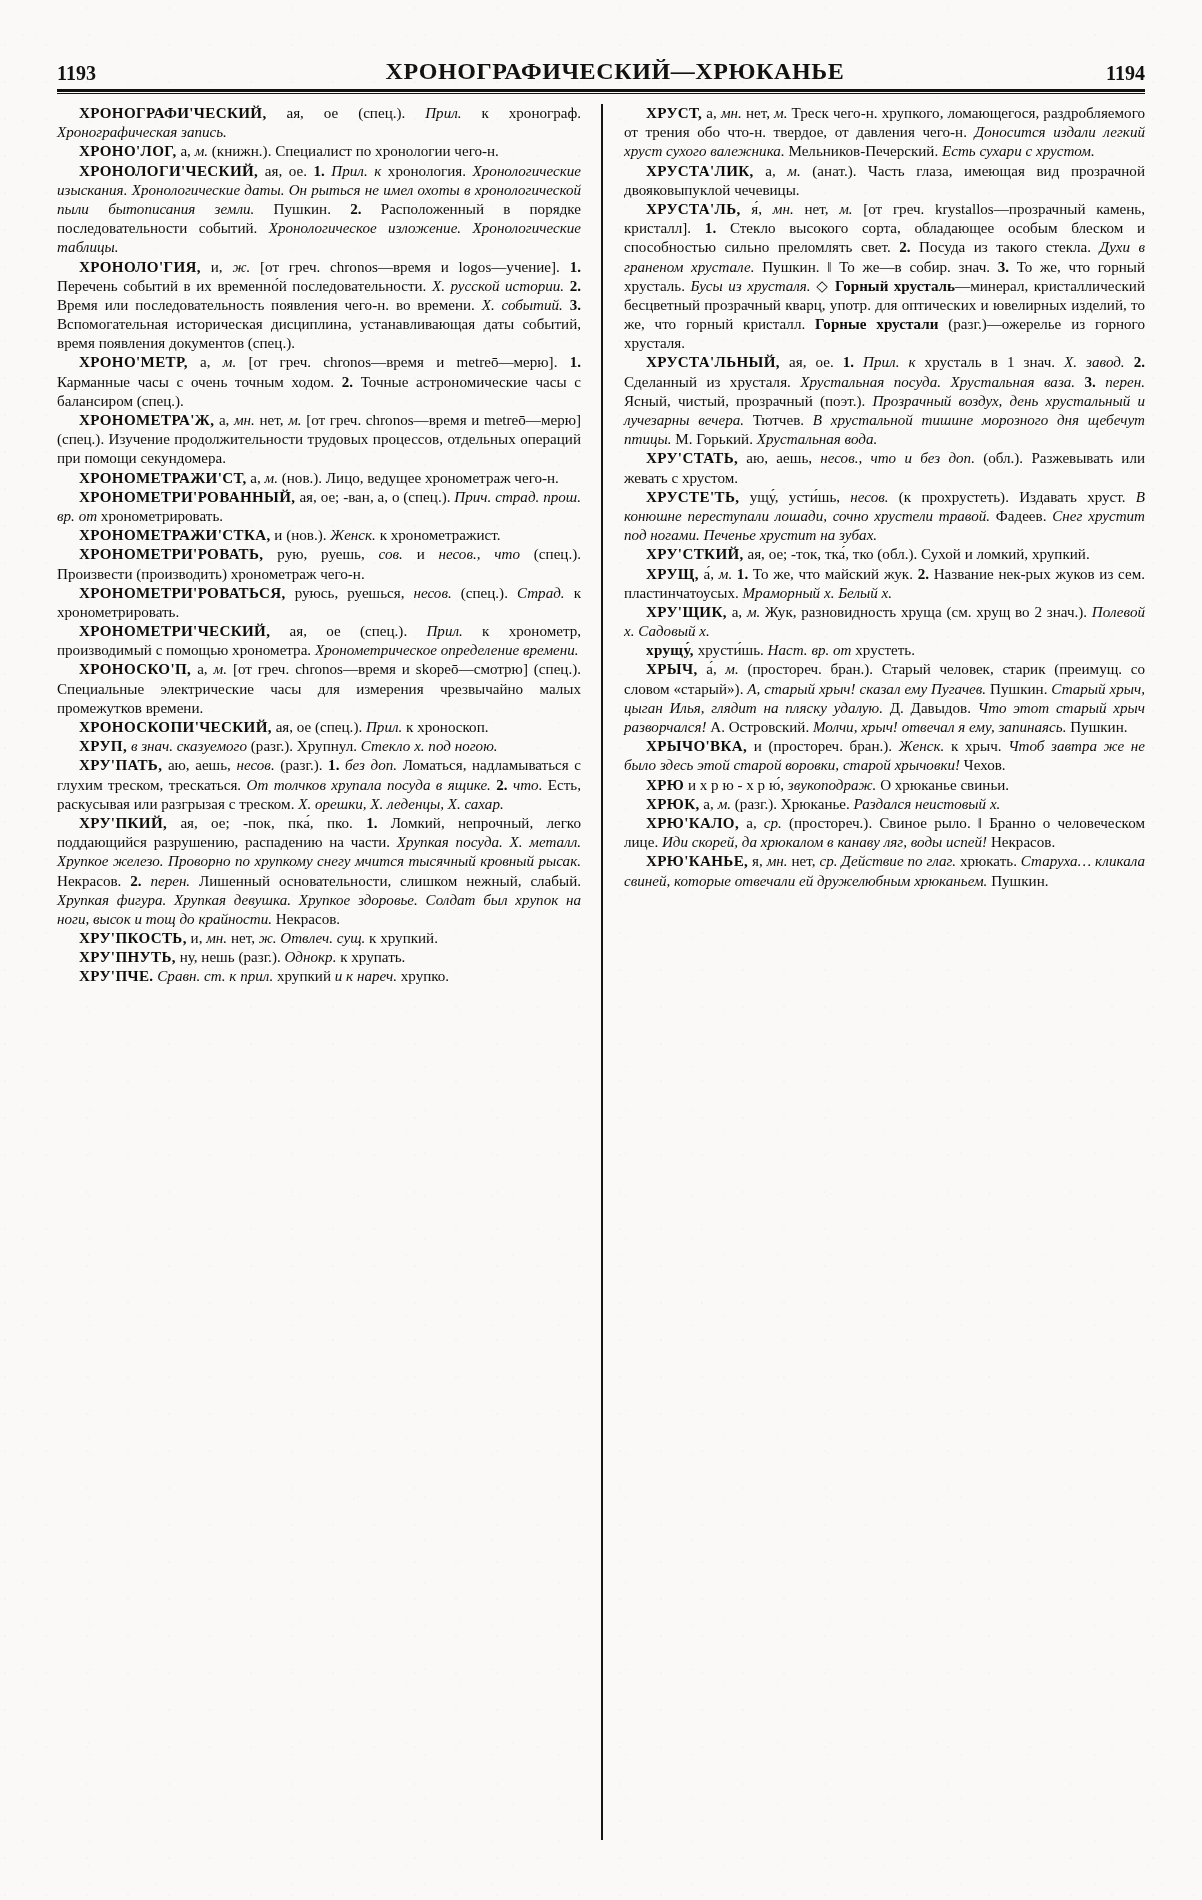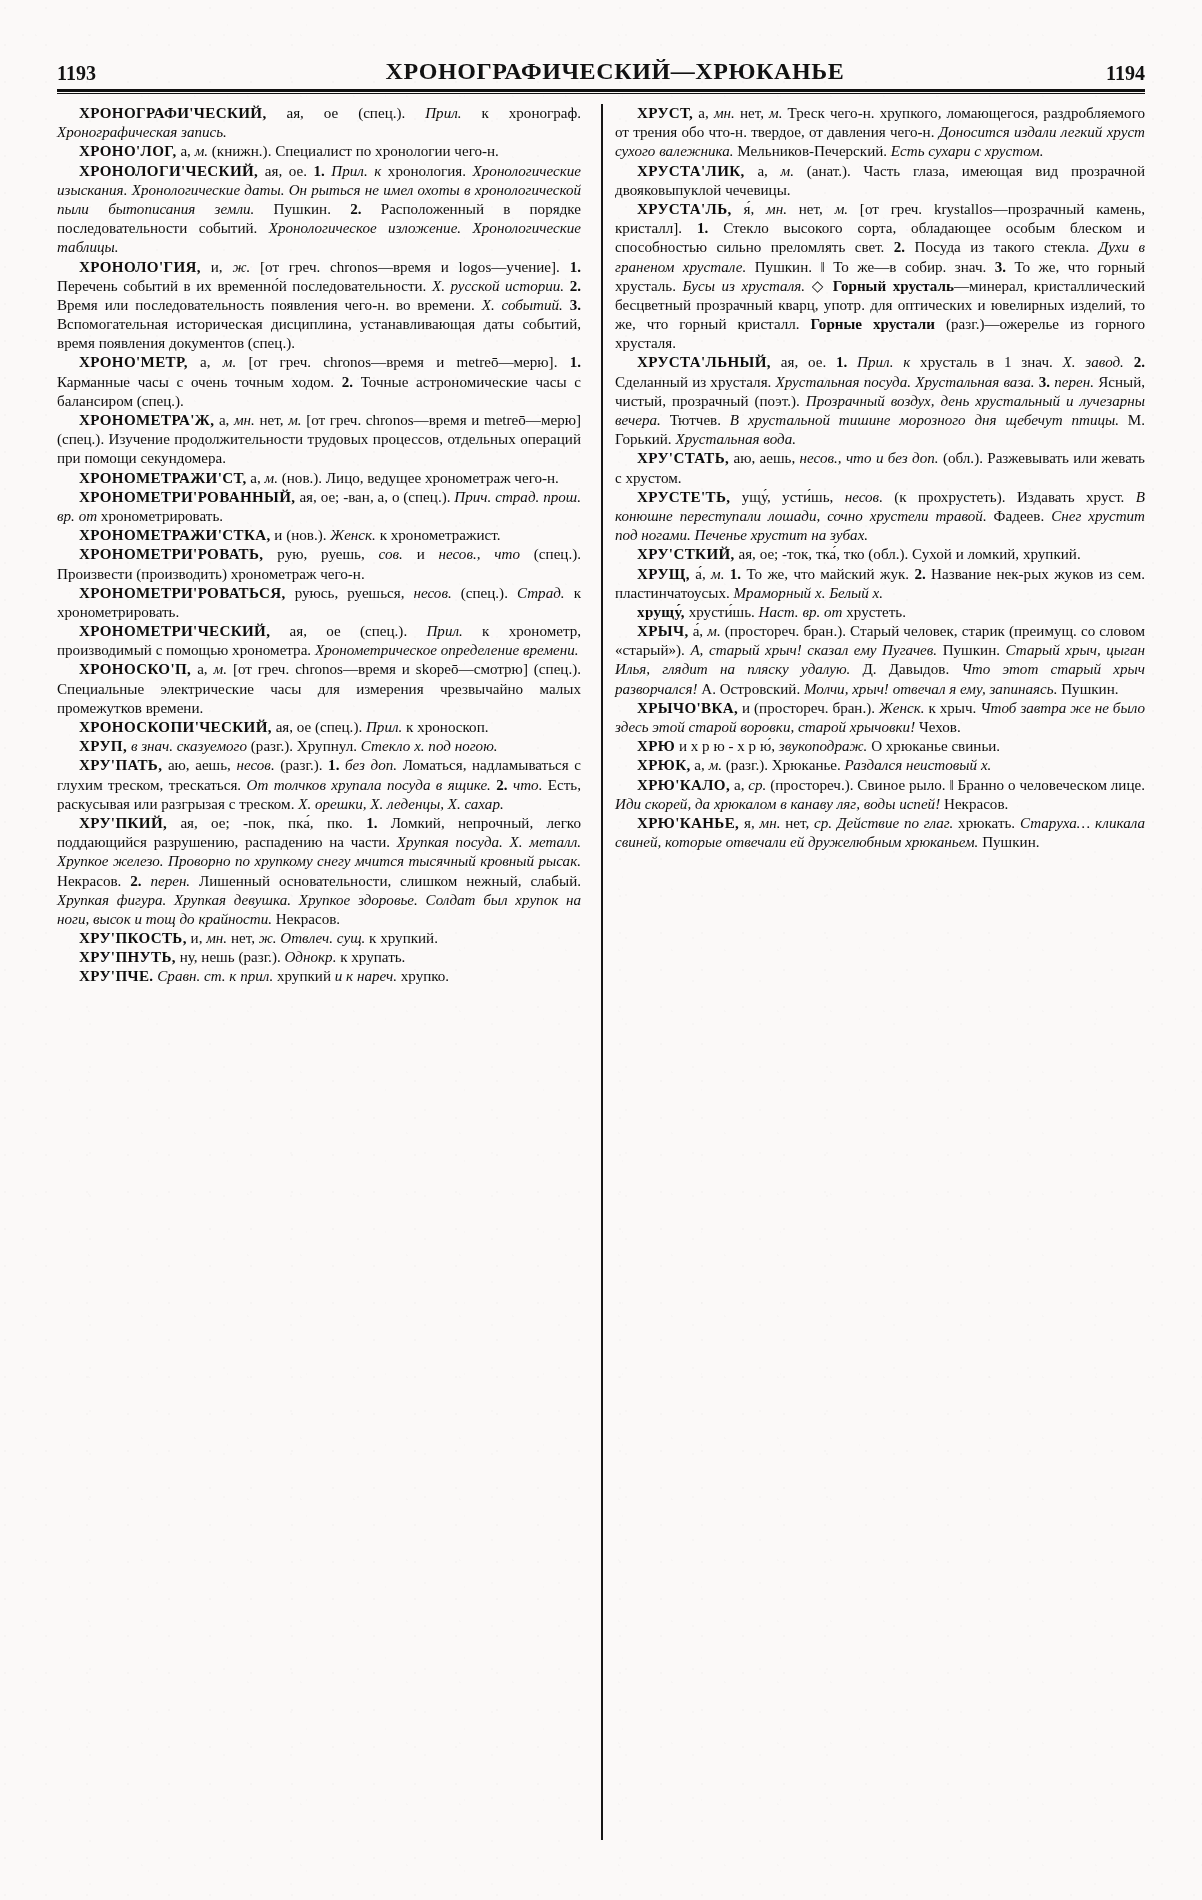--- a/index.html
+++ b/index.html
@@ -83,21 +83,21 @@
   .col {
     width: 50%;
     box-sizing: border-box;
     font-size: 15.1px;
     line-height: 1.272;
     text-align: justify;
     text-justify: inter-word;
     hyphens: manual;
   }
   .col-left  { padding-right: 20px; }
-  .col-right { padding-left: 12px; border-left: 2px solid #1a1a1a; }
+  .col-right { padding-left: 21px; border-left: 2px solid #1a1a1a; }
 
   .entry { margin: 0; text-indent: 22px; }
   .entry + .entry { margin-top: 0px; }
 
   
   .hw {           
     font-weight: 700;
     letter-spacing: .35px;
   }
 
@@ -142,20 +142,21 @@
       </div>
     <div class="col col-right">
         <p class="entry"><span class="hw">ХРУСТ,</span><span> а, <i>мн.</i> нет, <i>м.</i> Треск чего-н. хрупкого, ломающегося, раздробляемого от трения обо что-н. твердое, от давления чего-н. <i>Доносится издали легкий хруст сухого валежника.</i> Мельников-Печерский. <i>Есть сухари с хрустом.</i></span></p>
         <p class="entry"><span class="hw">ХРУСТА'ЛИК,</span><span> а, <i>м.</i> (анат.). Часть глаза, имеющая вид прозрачной двояковыпуклой чечевицы.</span></p>
         <p class="entry"><span class="hw">ХРУСТА'ЛЬ,</span><span> я́, <i>мн.</i> нет, <i>м.</i> [от греч. krystallos—прозрачный камень, кристалл]. <b>1.</b> Стекло высокого сорта, обладающее особым блеском и способностью сильно преломлять свет. <b>2.</b> Посуда из такого стекла. <i>Духи в граненом хрустале.</i> Пушкин. ‖ То же—в собир. знач. <b>3.</b> То же, что горный хрусталь. <i>Бусы из хрусталя.</i> ◇ <b>Горный хрусталь</b>—минерал, кристаллический бесцветный прозрачный кварц, употр. для оптических и ювелирных изделий, то же, что горный кристалл. <b>Горные хрустали</b> (разг.)—ожерелье из горного хрусталя.</span></p>
         <p class="entry"><span class="hw">ХРУСТА'ЛЬНЫЙ,</span><span> ая, ое. <b>1.</b> <i>Прил. к</i> хрусталь в 1 знач. <i>Х. завод.</i> <b>2.</b> Сделанный из хрусталя. <i>Хрустальная посуда. Хрустальная ваза.</i> <b>3.</b> <i>перен.</i> Ясный, чистый, прозрачный (поэт.). <i>Прозрачный воздух, день хрустальный и лучезарны вечера.</i> Тютчев. <i>В хрустальной тишине морозного дня щебечут птицы.</i> М. Горький. <i>Хрустальная вода.</i></span></p>
         <p class="entry"><span class="hw">ХРУ'СТАТЬ,</span><span> аю, аешь, <i>несов., что и без доп.</i> (обл.). Разжевывать или жевать с хрустом.</span></p>
         <p class="entry"><span class="hw">ХРУСТЕ'ТЬ,</span><span> ущу́, усти́шь, <i>несов.</i> (к прохрустеть). Издавать хруст. <i>В конюшне переступали лошади, сочно хрустели травой.</i> Фадеев. <i>Снег хрустит под ногами. Печенье хрустит на зубах.</i></span></p>
         <p class="entry"><span class="hw">ХРУ'СТКИЙ,</span><span> ая, ое; -ток, тка́, тко (обл.). Сухой и ломкий, хрупкий.</span></p>
         <p class="entry"><span class="hw">ХРУЩ,</span><span> а́, <i>м.</i> <b>1.</b> То же, что майский жук. <b>2.</b> Название нек-рых жуков из сем. пластинчатоусых. <i>Мраморный х. Белый х.</i></span></p>
+        <p class="entry"><span class="hw">ХРУ'ЩИК,</span><span> а, <i>м.</i> Жук, разновидность хруща (см. хрущ во 2 знач.). <i>Полевой х. Садовый х.</i></span></p>
         <p class="entry"><span class="hw" style="font-weight: 700;">хрущу́,</span><span> хрусти́шь. <i>Наст. вр. от</i> хрустеть.</span></p>
         <p class="entry"><span class="hw">ХРЫЧ,</span><span> а́, <i>м.</i> (простореч. бран.). Старый человек, старик (преимущ. со словом «старый»). <i>А, старый хрыч! сказал ему Пугачев.</i> Пушкин. <i>Старый хрыч, цыган Илья, глядит на пляску удалую.</i> Д. Давыдов. <i>Что этот старый хрыч разворчался!</i> А. Островский. <i>Молчи, хрыч! отвечал я ему, запинаясь.</i> Пушкин.</span></p>
         <p class="entry"><span class="hw">ХРЫЧО'ВКА,</span><span> и (простореч. бран.). <i>Женск.</i> к хрыч. <i>Чтоб завтра же не было здесь этой старой воровки, старой хрычовки!</i> Чехов.</span></p>
         <p class="entry"><span class="hw">ХРЮ</span><span> и х р ю - х р ю́, <i>звукоподраж.</i> О хрюканье свиньи.</span></p>
         <p class="entry"><span class="hw">ХРЮК,</span><span> а, <i>м.</i> (разг.). Хрюканье. <i>Раздался неистовый х.</i></span></p>
         <p class="entry"><span class="hw">ХРЮ'КАЛО,</span><span> а, <i>ср.</i> (простореч.). Свиное рыло. ‖ Бранно о человеческом лице. <i>Иди скорей, да хрюкалом в канаву ляг, воды испей!</i> Некрасов.</span></p>
         <p class="entry"><span class="hw">ХРЮ'КАНЬЕ,</span><span> я, <i>мн.</i> нет, <i>ср. Действие по глаг.</i> хрюкать. <i>Старуха… кликала свиней, которые отвечали ей дружелюбным хрюканьем.</i> Пушкин.</span></p>
       </div>
   </div>
 

